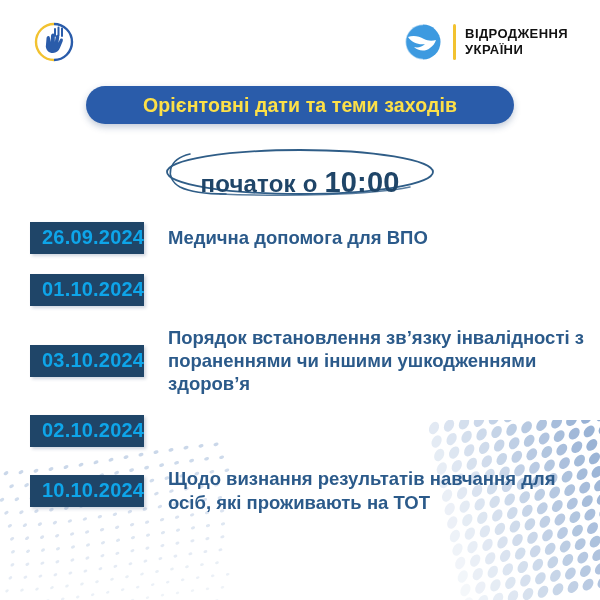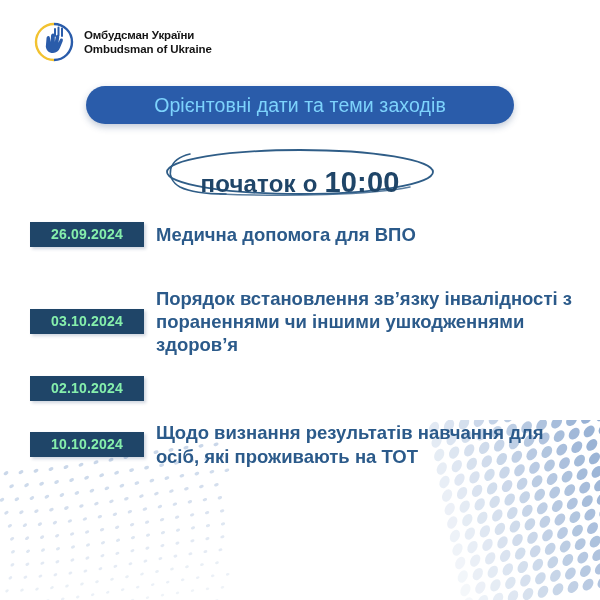--- a/index.html
+++ b/index.html
@@ -116,23 +116,23 @@
     width: 428px;
     height: 38px;
     background: #2a5caa;
     border-radius: 19px;
     display: flex;
     align-items: center;
     justify-content: center;
     box-shadow: 0 3px 7px rgba(30, 60, 110, .28);
   }
   .title-pill span {
-    color: #7dd3fc;
+    color: #fde047;
     font-size: 19.5px;
-    font-weight: 400;
+    font-weight: 700;
     letter-spacing: .1px;
     white-space: nowrap;
   }
 
   
   .subtitle {
     position: absolute;
     left: 50%;
     transform: translateX(-50%);
     top: 145px;
@@ -171,33 +171,33 @@
   .row {
     display: flex;
     align-items: center;
     padding: 0 14px 0 30px;
     margin-bottom: 20px;
     position: relative;
   }
   .badge {
     flex: 0 0 auto;
     background: #1f4568;
-    color: #86efac;
-    font-size: 14px;
+    color: #0ea5e9;
+    font-size: 20px;
     font-weight: 700;
     letter-spacing: .2px;
     padding: 4px 12px 5px;
     width: 114px;
     box-sizing: border-box;
     text-align: center;
     white-space: nowrap;
     box-shadow: 2px 2px 3px rgba(40, 70, 110, .22);
   }
   .topic {
-    margin-left: 12px;
+    margin-left: 24px;
     color: #2b5a8a;
     font-size: 18.5px;
     font-weight: 700;
     line-height: 1.25;
     letter-spacing: 0px;
   }
 </style>
 </head>
 <body>
 
@@ -591,26 +591,34 @@
 
   <div class="header">
 
     <div class="logo-left">
       <svg class="mark" viewBox="0 0 44 44" aria-hidden="true">
         <path d="M22 4 A18 18 0 0 1 22 40" fill="none" stroke="#2a5caa" stroke-width="2.4"></path>
         <path d="M22 40 A18 18 0 0 1 22 4" fill="none" stroke="#f2c230" stroke-width="2.4"></path>
         <path d="M26.5 7.5 v8 M30 8.5 v7.5 M23 9 v7" stroke="#2a5caa" stroke-width="2" fill="none" stroke-linecap="round"></path>
         <path d="M14.5 18.5 c0-1.6 1-2.6 2-2.4 1 .2 1.4 1.2 1.6 2.6 l.5 3.4 .4-6.2 c.1-1.7 1-2.6 2.1-2.5 1.1.1 1.7 1.1 1.7 2.6 l0 6 .9-5 c.3-1.6 1.2-2.3 2.2-2.1 1 .2 1.5 1.2 1.3 2.6 l-.8 5.2 1.3-2.8 c.6-1.3 1.6-1.7 2.4-1.3 .9.5 1 1.5 .5 2.8 l-2.6 6.4 c-1.3 3.3-3.6 5.2-7 5.2 -4.3 0-6.6-2.6-7.2-6.3z" fill="#2a5caa"></path>
       </svg>
+    </div>
+
+    <div class="logo-right">
+      <svg class="mark" viewBox="0 0 42 42" aria-hidden="true">
+        <circle cx="21" cy="21" r="17.5" fill="#3d9ae0"></circle>
+        <path d="M6 16 c4 6 11 8 17 7 -3 3-7 4-11 3 4 4 11 5 16 1 3-2 5-5 6-8 -4 1-8 1-12-1 -5-3-11-4-16-2z" fill="#ffffff"></path>
+        <path d="M21 3.5 A17.5 17.5 0 0 0 21 38.5" fill="none" stroke="#ffffff" stroke-width="1.6" opacity=".55"></path>
+      </svg>
+      <div class="divider"></div>
       <div class="words">
-        <div class="l1">Омбудсман України</div>
-        <div class="l2">Ombudsman of Ukraine</div>
+        <div class="l1">ВІДРОДЖЕННЯ</div>
+        <div class="l2">УКРАЇНИ</div>
       </div>
     </div>
-
 
   </div>
 
   <div class="title-pill">
     <span>Орієнтовні дати та теми заходів</span>
   </div>
 
   <div class="subtitle">
     <svg viewBox="0 0 280 54" aria-hidden="true">
       <ellipse cx="140" cy="27" rx="133" ry="22" fill="none" stroke="#2f5d87" stroke-width="1.8"></ellipse>
@@ -623,20 +631,21 @@
   </div>
 
   <div class="schedule">
 
     <div class="row">
       <div class="badge">26.09.2024</div>
       <div class="topic">Медична допомога для ВПО</div>
     </div>
 
     <div class="row">
+      <div class="badge">01.10.2024</div>
     </div>
 
     <div class="row">
       <div class="badge">03.10.2024</div>
       <div class="topic">Порядок встановлення зв’язку інвалідності з пораненнями чи іншими ушкодженнями здоров’я</div>
     </div>
 
     <div class="row">
       <div class="badge">02.10.2024</div>
     </div>

